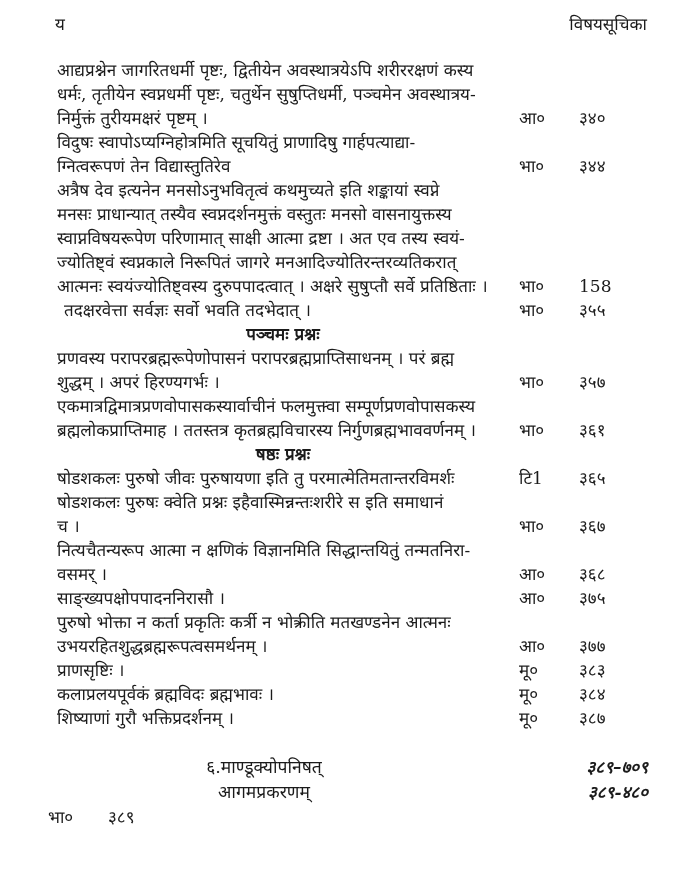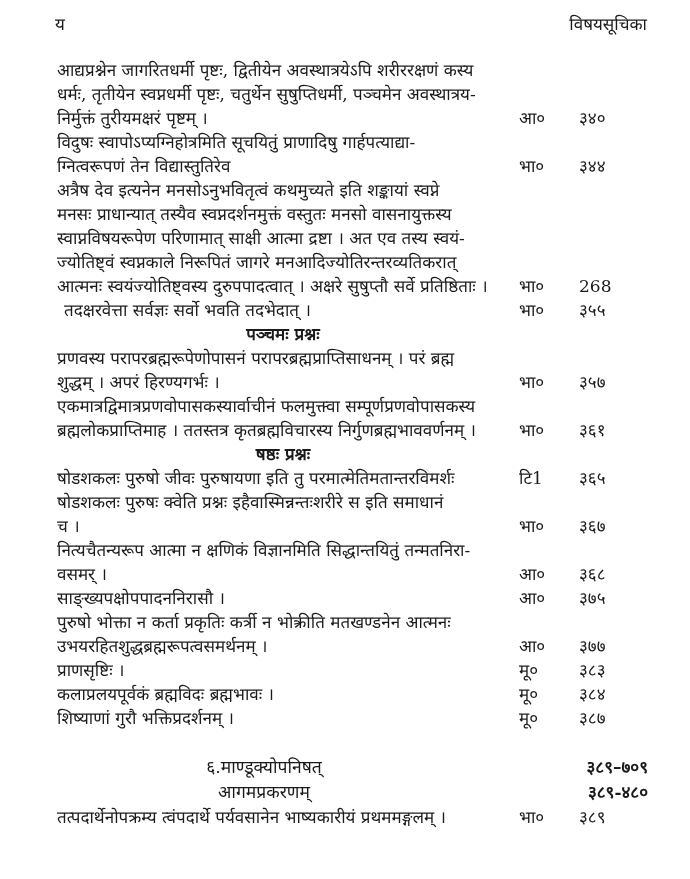--- a/index.html
+++ b/index.html
@@ -29,21 +29,21 @@
     text-align:left;
     margin-left:19px;
   }
   .desc.indent { padding-left:7px; width:445px; }
   .abbr { width:60px; padding-left:10px; white-space:nowrap; }
   .pg { flex:1; text-align:left; white-space:nowrap; }
   .h-row .desc { text-align:center; font-weight:bold; }
   .section { margin-top:25px; }
   .section .row { line-height:25px; }
   .sec-title { text-align:center; font-weight:normal; font-size:17.5px; width:452px; }
-  .sec-range { flex:1; text-align:right; font-weight:bold; white-space:nowrap; }
+  .sec-range { flex:1; text-align:right; font-weight:bold; white-space:nowrap;font-style:italic; }
 </style>
 </head>
 <body>
 
 <div class="page">
 
   <div class="hdr">
     <span>य</span>
     <span>विषयसूचिका</span>
   </div>
@@ -65,21 +65,21 @@
       <div class="pg">३४४</div>
     </div>
 
     <div class="row">
       <div class="desc">अत्रैष देव इत्यनेन मनसोऽनुभवितृत्वं कथमुच्यते इति शङ्कायां स्वप्ने
 मनसः प्राधान्यात् तस्यैव स्वप्नदर्शनमुक्तं वस्तुतः मनसो वासनायुक्तस्य
 स्वाप्नविषयरूपेण परिणामात् साक्षी आत्मा द्रष्टा । अत एव तस्य स्वयं-
 ज्योतिष्ट्वं स्वप्नकाले निरूपितं जागरे मनआदिज्योतिरन्तरव्यतिकरात्
 आत्मनः स्वयंज्योतिष्ट्वस्य दुरुपपादत्वात् । अक्षरे सुषुप्तौ सर्वे प्रतिष्ठिताः ।</div>
       <div class="abbr">भा०</div>
-      <div class="pg">268</div>
+      <div class="pg">158</div>
     </div>
 
     <div class="row">
       <div class="desc indent">तदक्षरवेत्ता सर्वज्ञः सर्वो भवति तदभेदात् ।</div>
       <div class="abbr">भा०</div>
       <div class="pg">३५५</div>
     </div>
 
     <div class="row h-row">
       <div class="desc">पञ्चमः प्रश्नः</div>
@@ -161,20 +161,19 @@
     <div class="section">
       <div class="row">
         <div class="sec-title">६.माण्डूक्योपनिषत्</div>
         <div class="sec-range">३८९–७०९</div>
       </div>
       <div class="row">
         <div class="sec-title">आगमप्रकरणम्</div>
         <div class="sec-range">३८९-४८०</div>
       </div>
       <div class="row">
-        <div class="desc">तत्पदार्थेनोपक्रम्य त्वंपदार्थे पर्यवसानेन भाष्यकारीयं प्रथममङ्गलम् ।</div>
         <div class="abbr">भा०</div>
         <div class="pg">३८९</div>
       </div>
     </div>
 
   </div>
 </div>
 
 </body></html>

